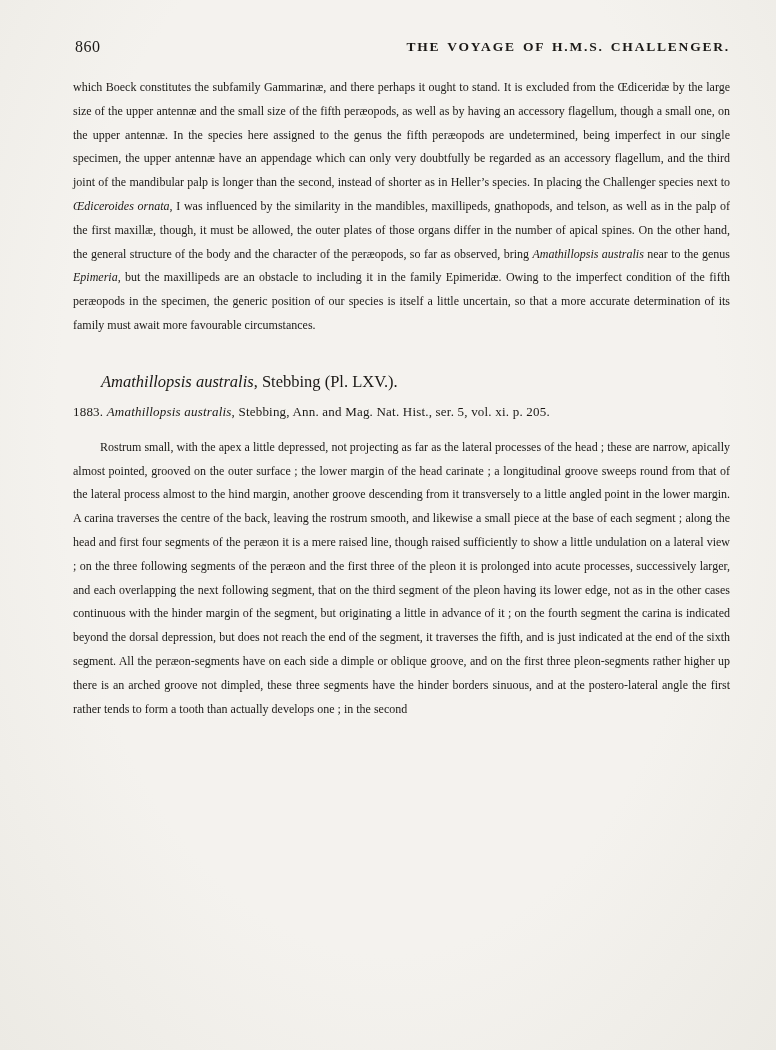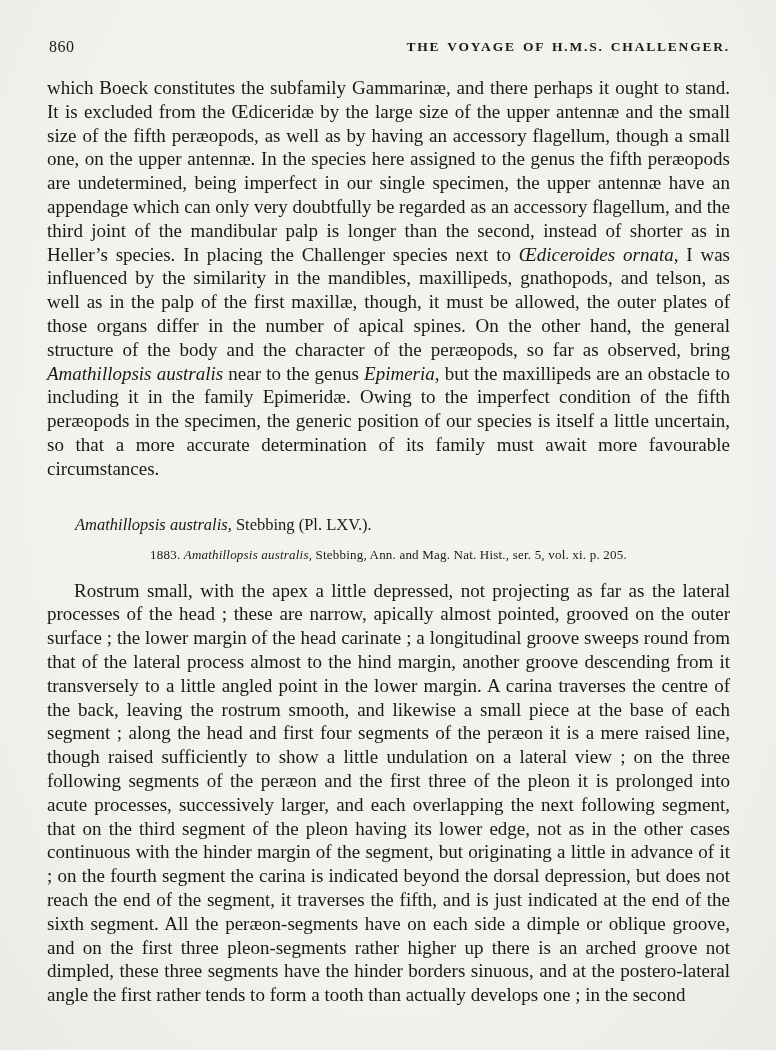--- a/index.html
+++ b/index.html
@@ -12,21 +12,21 @@
     overflow: hidden;
     background: #f1efea;
     font-family: "Liberation Serif", serif;
     color: #1b1916;
   }
   .page {
     position: relative;
     width: 776px;
     height: 1050px;
     box-sizing: border-box;
-    padding: 38px 46px 0 47px;
+    padding: 38px 46px 0 73px;
     background: radial-gradient(ellipse at 50% 40%, #f4f2ee 60%, #eceae4 100%);
   }
   .page-header {
     position: relative;
     height: 22px;
     margin-bottom: 16px;
   }
   .page-number {
     position: absolute;
     left: 2px;
@@ -40,42 +40,42 @@
     right: 0;
     top: 1px;
     text-align: right;
     font-size: 13.5px;
     font-weight: bold;
     letter-spacing: 1.8px;
     word-spacing: 2px;
   }
   .body-text {
     margin: 0;
-    font-size: 19px;
+    font-size: 12px;
     line-height: 23.8px;
     text-align: justify;
     text-justify: inter-word;
   }
   .intro-paragraph {
     margin-top: 14px;
   }
   .italic {
     font-style: italic;
   }
   .species-heading {
     margin: 33px 0 5px 28px;
     font-size: 16.5px;
     font-weight: normal;
     line-height: 22px;
   }
   .citation-line {
     margin: 10px 0 15px 0;
     font-size: 13px;
     line-height: 18px;
-    text-align: center;
+    text-align: left;
     letter-spacing: 0.2px;
   }
   .description-paragraph {
     margin-top: 8px;
     text-indent: 27px;
   }
 </style>
 </head>
 <body>
 

